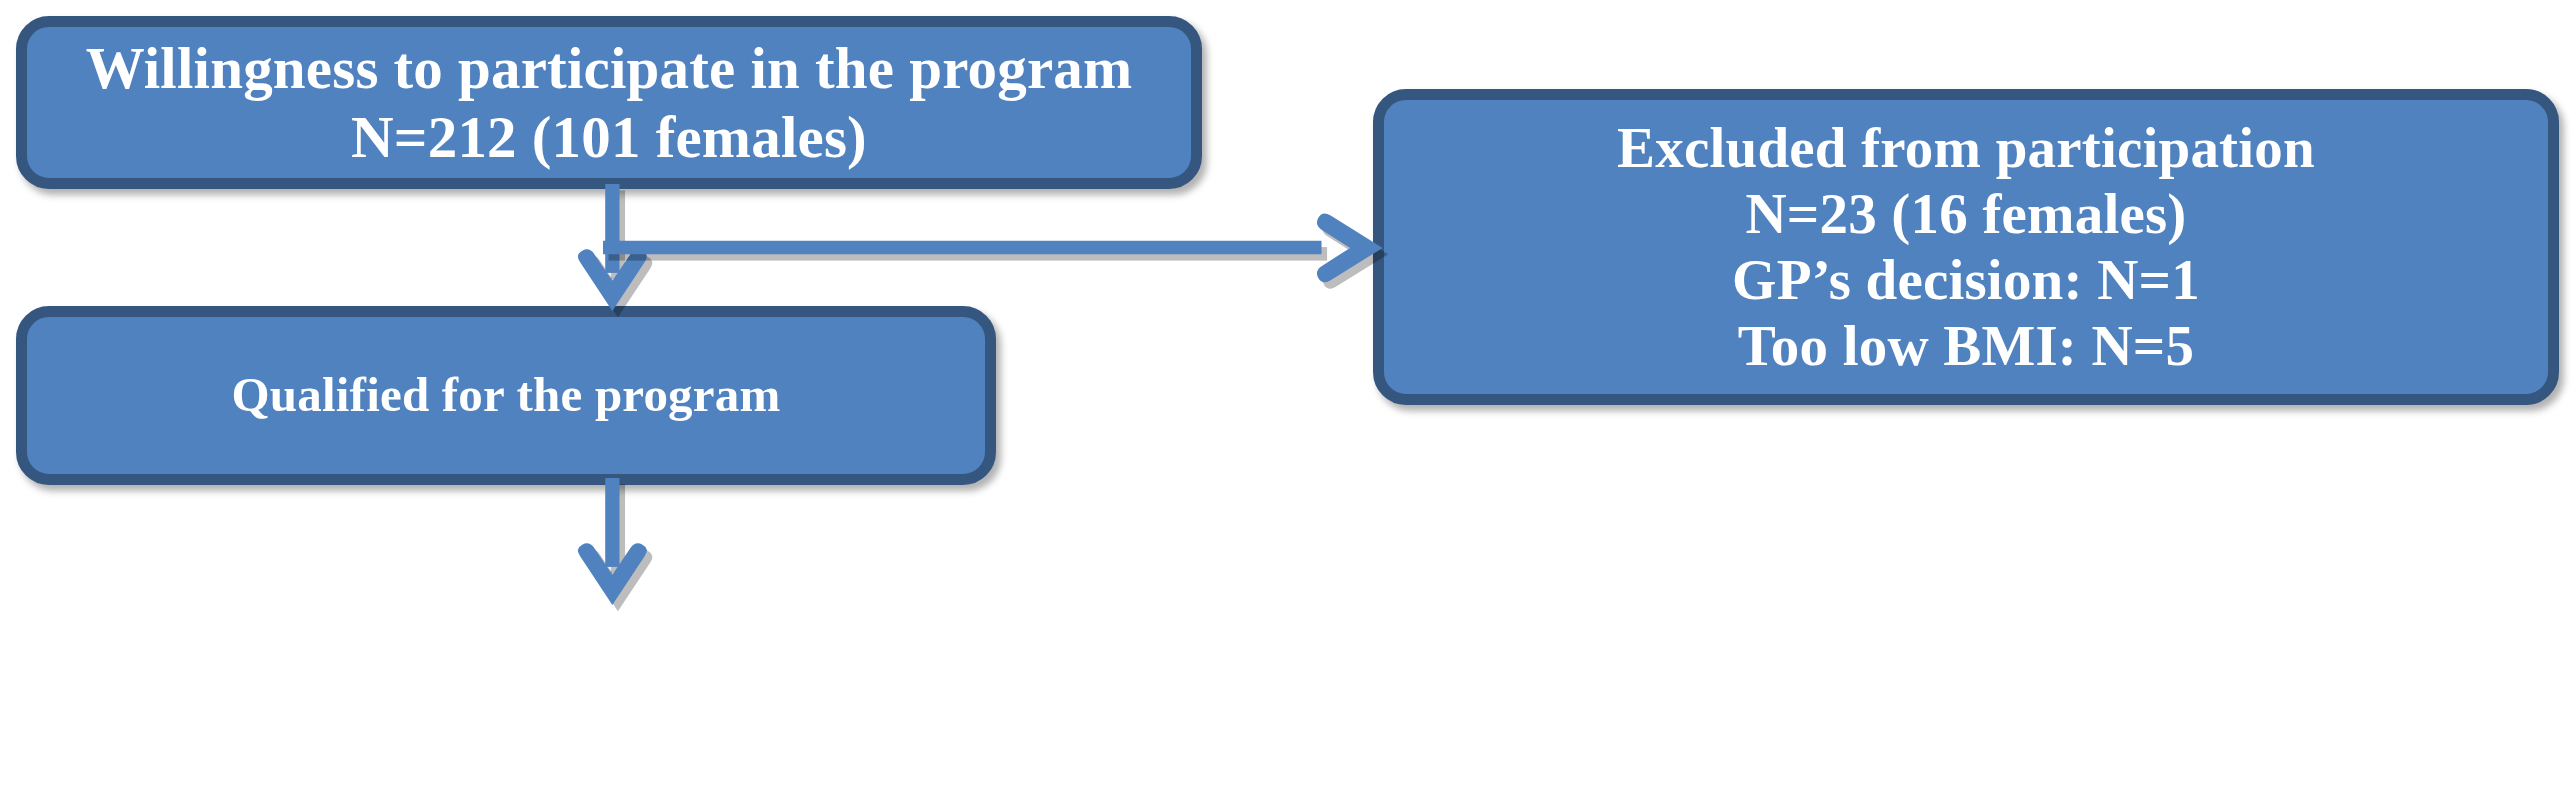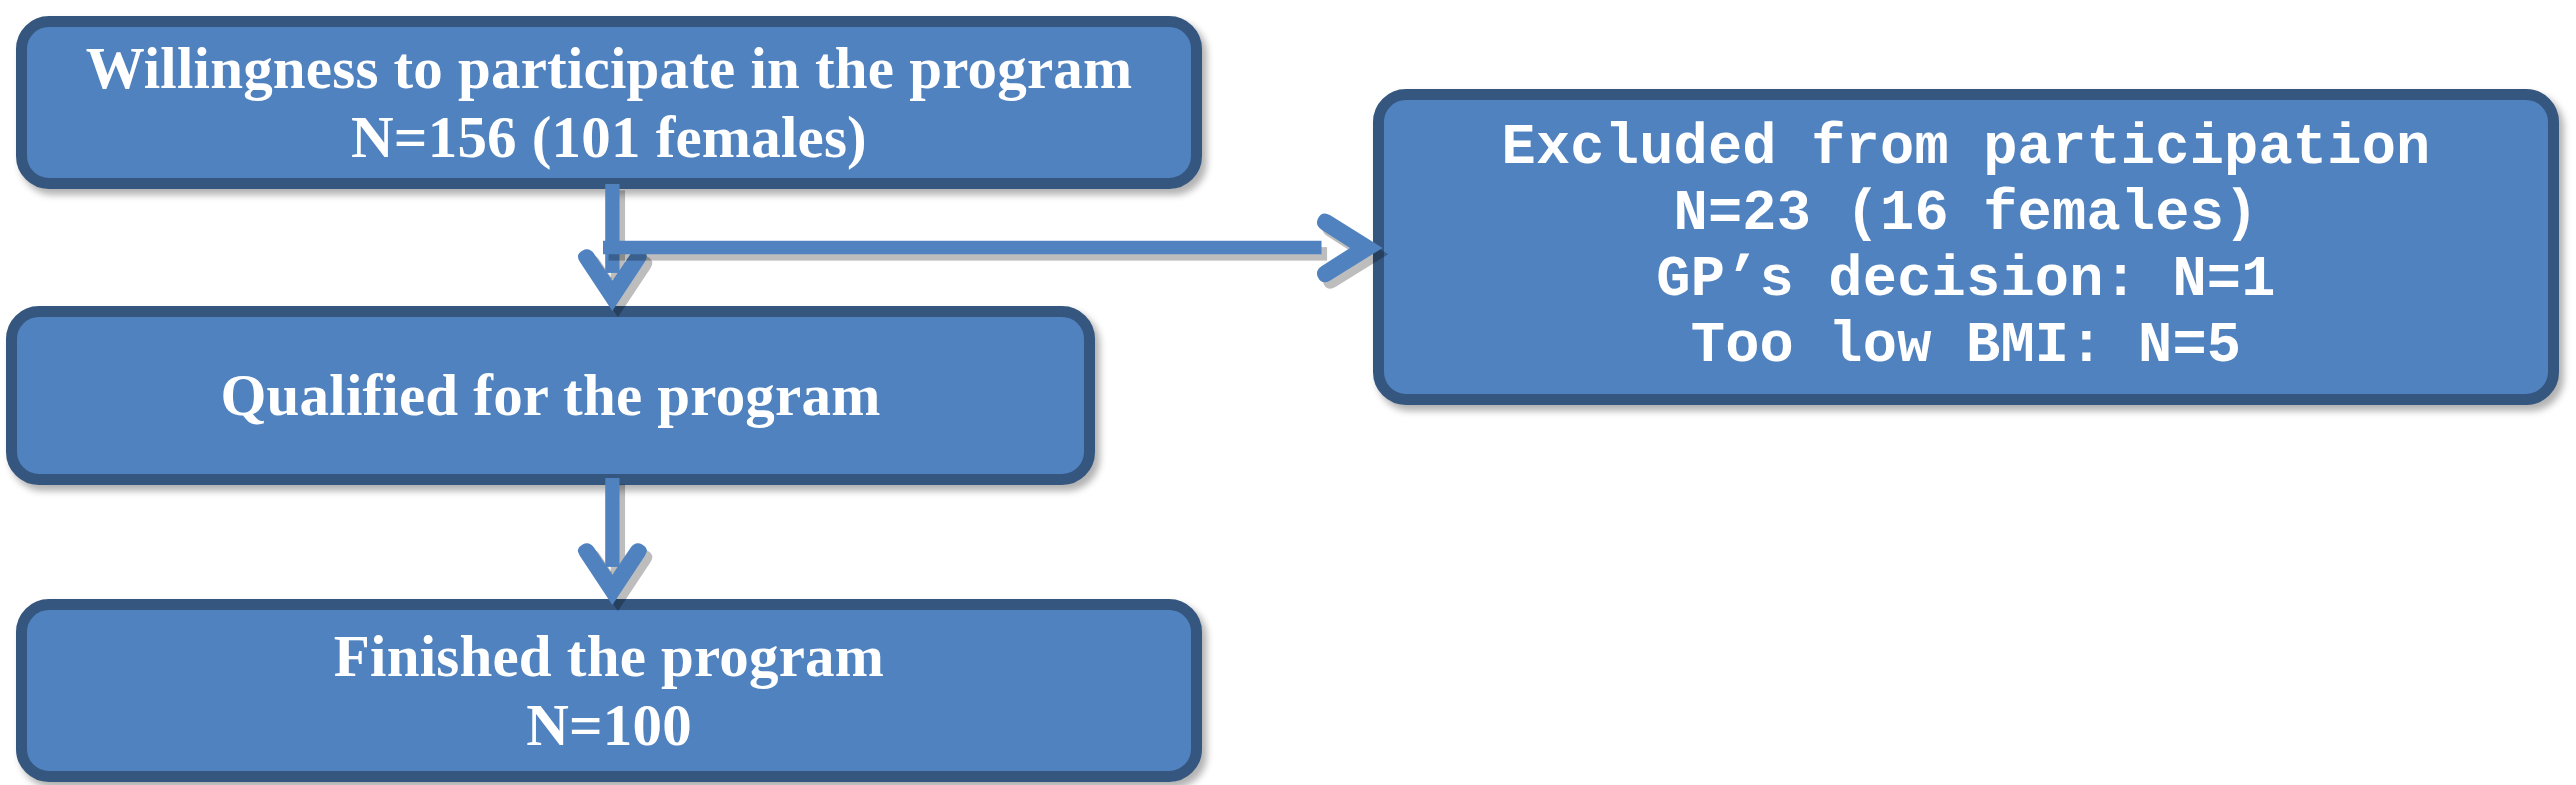--- a/index.html
+++ b/index.html
@@ -38,52 +38,48 @@
     letter-spacing: 0.2px;
     box-shadow: 4.8px 5.6px 7.1px rgba(0,0,0,0.30);
   }
   .flow-box .line {
     display: block;
     white-space: nowrap;
     line-height: 1.16;
   }
 
   #box-willingness { left: 16px;   top: 16px;  width: 1186px; height: 173px; font-size: 59px; }
-  #box-qualified   { left: 6px;   top: 306px; width: 1089px; height: 179px; font-size: 59px; }
+  #box-qualified   { left: 16px;   top: 306px; width: 980px; height: 179px; font-size: 49px; }
   #box-finished    { left: 16px;   top: 599px; width: 1186px; height: 183px; font-size: 59px; }
-  #box-excluded    { left: 1373px; top: 89px; width: 1186px; height: 316px; font-size: 57px; font-family: Liberation Mono, monospace; }
+  #box-excluded    { left: 1373px; top: 89px; width: 1186px; height: 316px; font-size: 57px; }
 
   
   .connector { position: absolute; }
   .connector svg { display: block; overflow: visible; }
   .arrow-fill   { fill: #4F82BF; }
   .arrow-shadow { fill: rgba(0,0,0,0.26); }
 
   #arrow-willingness-to-qualified { left: 556px;  top: 184px; width: 127px; height: 131px; }
   #arrow-qualified-to-finished    { left: 556px;  top: 478px; width: 127px; height: 131px; }
   #arrow-willingness-to-excluded  { left: 603px;  top: 224px; width: 786px; height: 51px;  }
 </style>
 </head>
 <body>
 
 <div id="canvas">
 
   <div class="flow-box" id="box-willingness">
     <span class="line">Willingness to participate in the program</span>
-    <span class="line">N=156 (101 females)</span>
+    <span class="line">N=212 (101 females)</span>
   </div>
 
   <div class="flow-box" id="box-qualified">
     <span class="line">Qualified for the program</span>
   </div>
 
-  <div class="flow-box" id="box-finished">
-    <span class="line">Finished the program</span>
-    <span class="line">N=100</span>
-  </div>
 
   <div class="flow-box" id="box-excluded">
     <span class="line">Excluded from participation</span>
     <span class="line">N=23 (16 females)</span>
     <span class="line">GP’s decision: N=1</span>
     <span class="line">Too low BMI: N=5</span>
   </div>
 
   <div class="connector" id="arrow-willingness-to-qualified">
     <svg width="127" height="131" viewBox="0 0 160 165">

